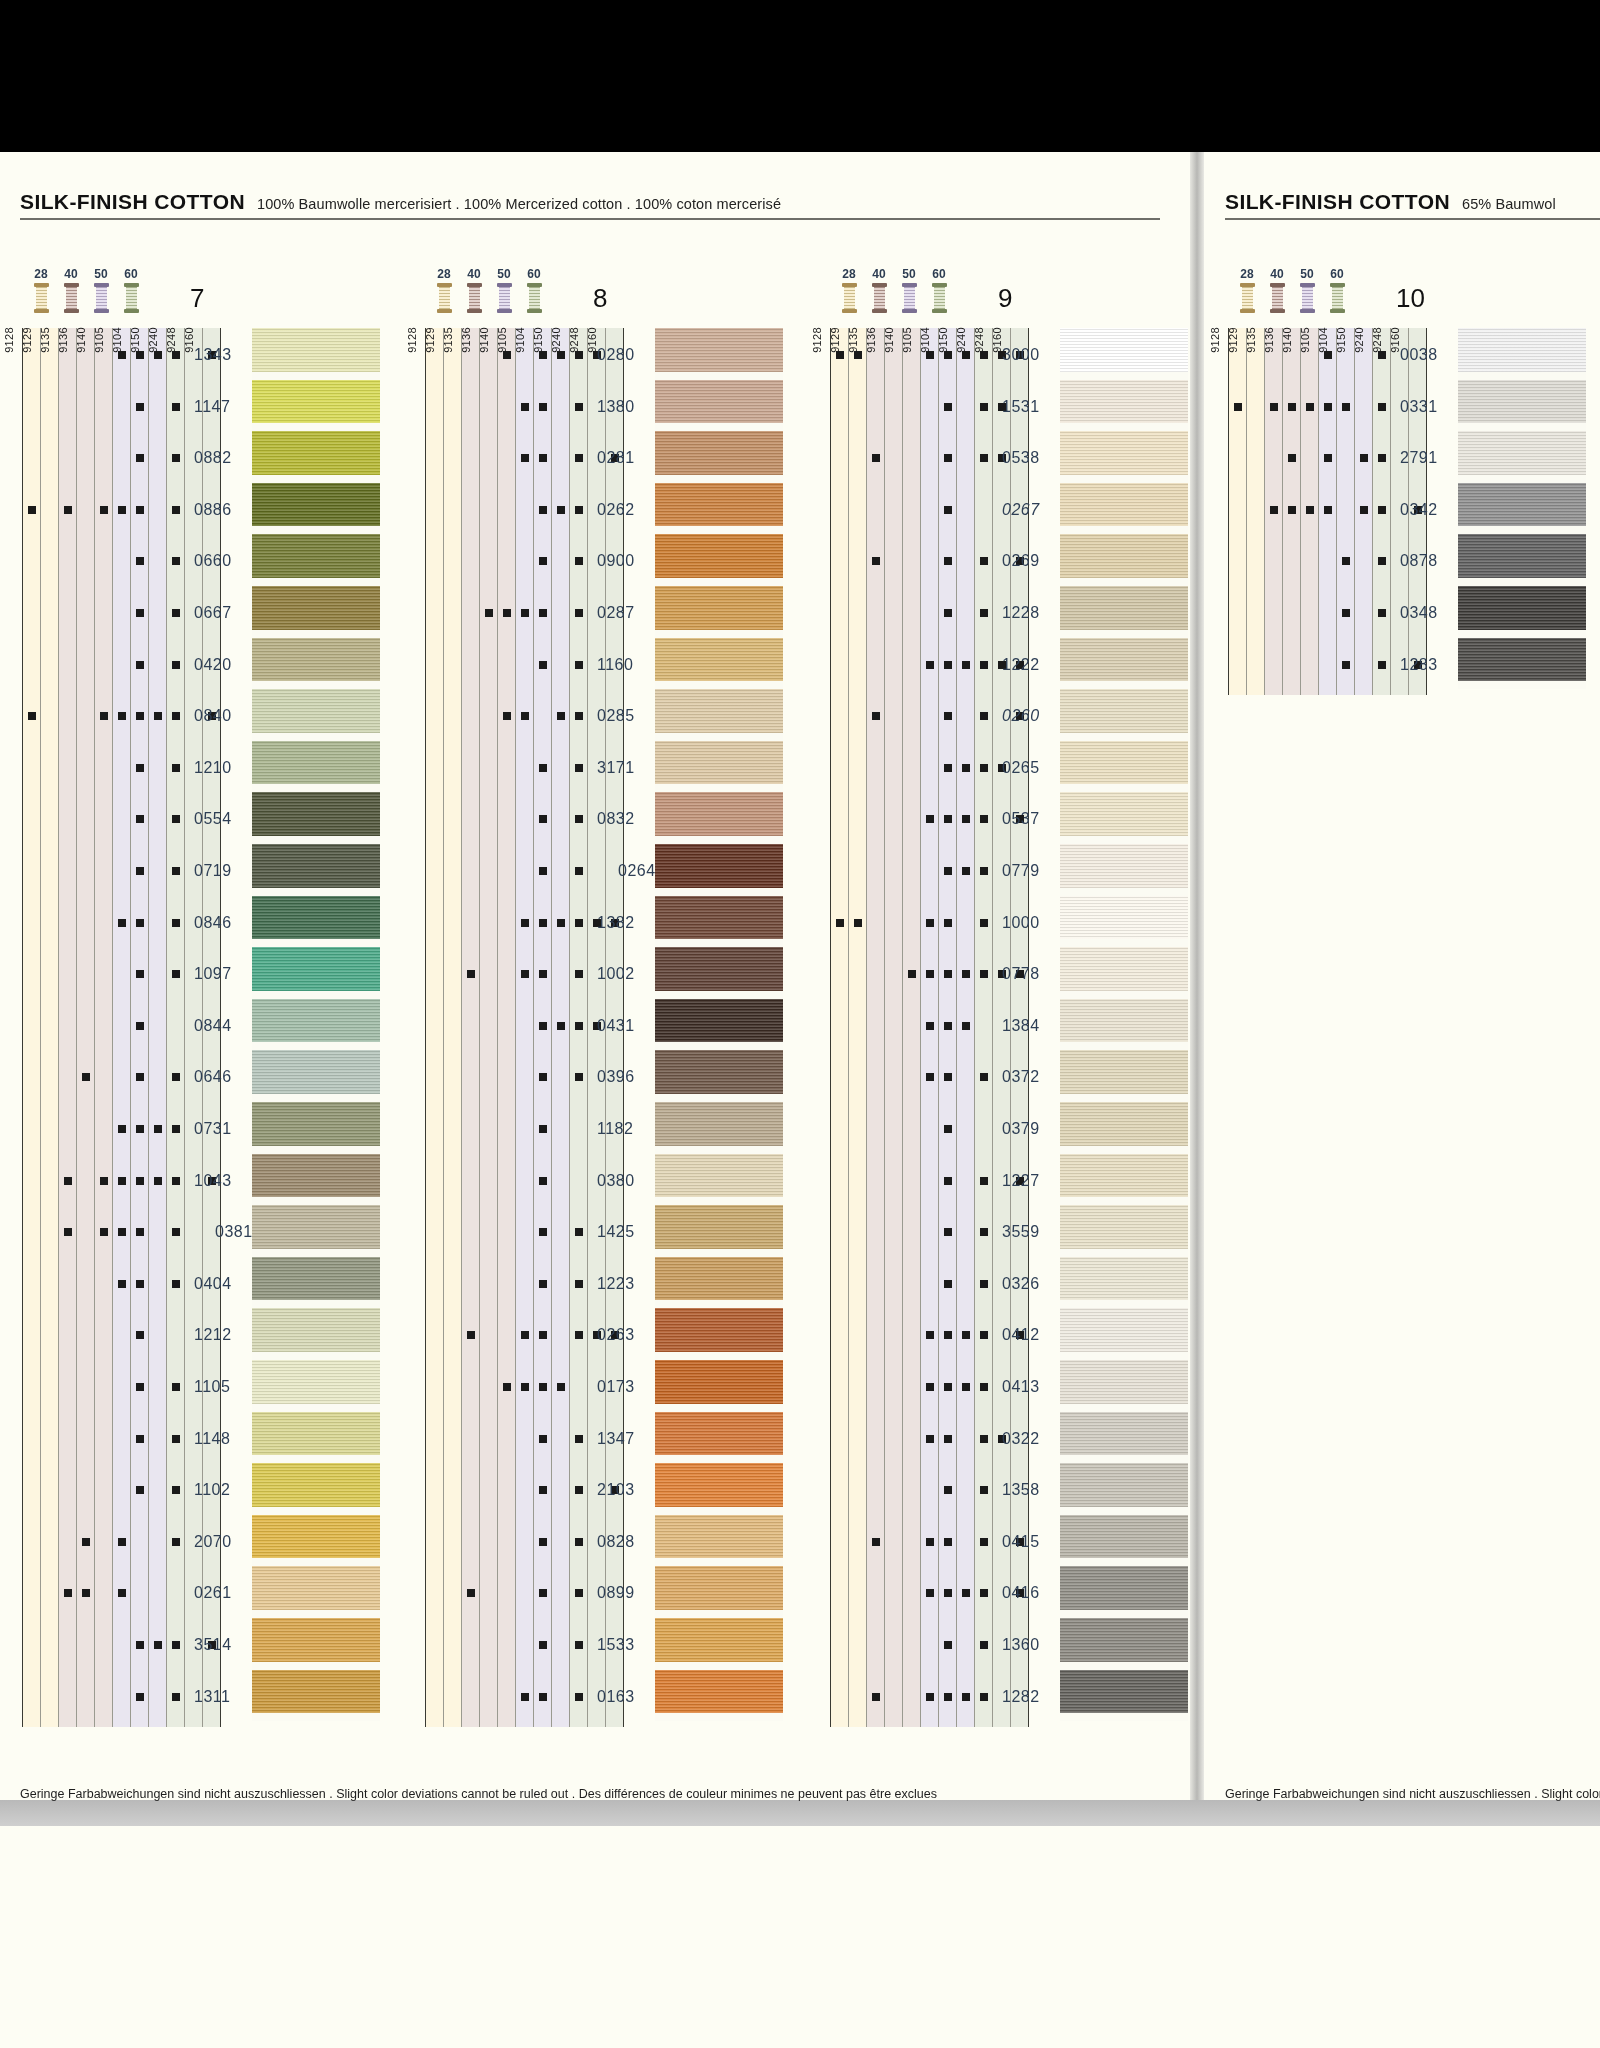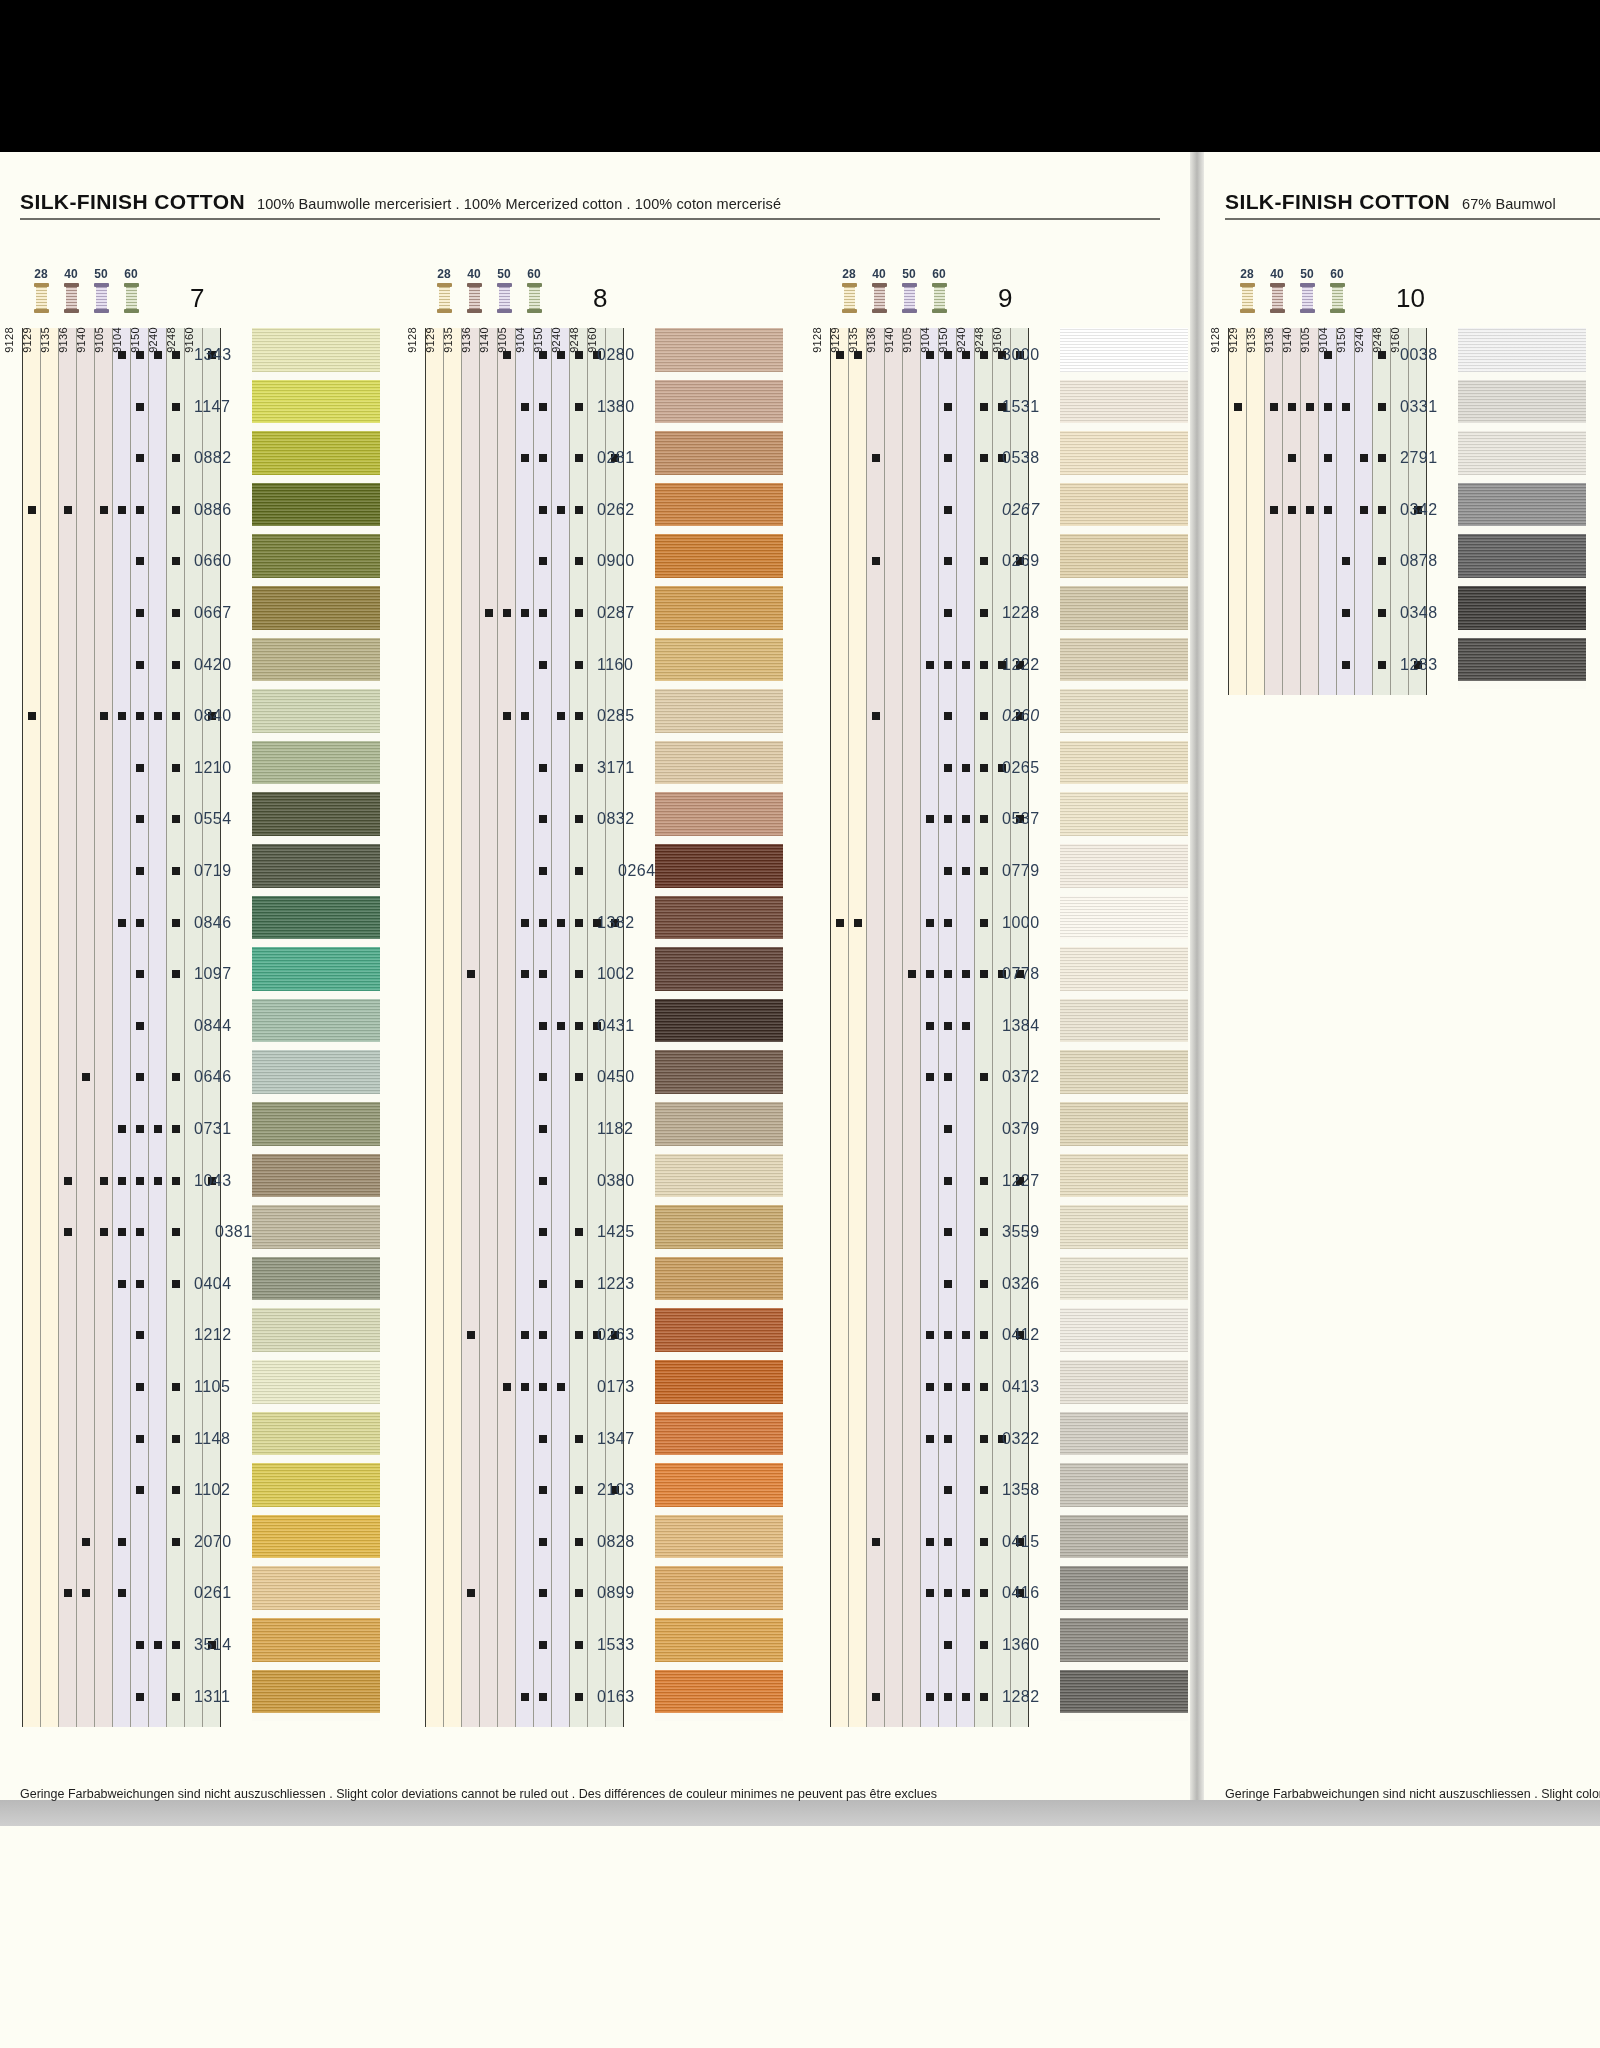--- a/index.html
+++ b/index.html
@@ -60,21 +60,21 @@
       <span class="brand">SILK-FINISH COTTON</span>
       <span class="brandsub">100% Baumwolle mercerisiert . 100% Mercerized cotton . 100% coton mercerisé</span>
     </div>
     <div class="rule" style="left:20px;top:218px;width:1140px;"></div>
     <div class="footnote" style="left:20px;top:1787px;">Geringe Farbabweichungen sind nicht auszuschliessen . Slight color deviations cannot be ruled out . Des différences de couleur minimes ne peuvent pas être exclues</div>
   </div>
 
   <div class="panel" id="right-panel">
     <div class="brandline" style="left:1225px;top:190px;">
       <span class="brand">SILK-FINISH COTTON</span>
-      <span class="brandsub">67% Baumwol</span>
+      <span class="brandsub">65% Baumwol</span>
     </div>
     <div class="rule" style="left:1225px;top:218px;width:420px;"></div>
     <div class="footnote" style="left:1225px;top:1787px;">Geringe Farbabweichungen sind nicht auszuschliessen . Slight color</div>
   </div>
 
   <div id="groups-host">
       <div class="spools" style="left: 26px; top: 268px;">
         <div class="spool">
           <div class="w">28</div>
           <div class="ic">
@@ -523,21 +523,21 @@
         <div class="rowlabel" style="left: 597px; top: 552.4px;">0900</div>
         <div class="rowlabel" style="left: 597px; top: 604px;">0287</div>
         <div class="rowlabel" style="left: 597px; top: 655.6px;">1160</div>
         <div class="rowlabel" style="left: 597px; top: 707.2px;">0285</div>
         <div class="rowlabel" style="left: 597px; top: 758.8px;">3171</div>
         <div class="rowlabel" style="left: 597px; top: 810.4px;">0832</div>
         <div class="rowlabel" style="left: 597px; top: 862px; margin-left: 21px;">0264</div>
         <div class="rowlabel" style="left: 597px; top: 913.6px;">1382</div>
         <div class="rowlabel" style="left: 597px; top: 965.2px;">1002</div>
         <div class="rowlabel" style="left: 597px; top: 1016.8px;">0431</div>
-        <div class="rowlabel" style="left: 597px; top: 1068.4px;">0450</div>
+        <div class="rowlabel" style="left: 597px; top: 1068.4px;">0396</div>
         <div class="rowlabel" style="left: 597px; top: 1120px;">1182</div>
         <div class="rowlabel" style="left: 597px; top: 1171.6px;">0380</div>
         <div class="rowlabel" style="left: 597px; top: 1223.2px;">1425</div>
         <div class="rowlabel" style="left: 597px; top: 1274.8px;">1223</div>
         <div class="rowlabel" style="left: 597px; top: 1326.4px;">0263</div>
         <div class="rowlabel" style="left: 597px; top: 1378px;">0173</div>
         <div class="rowlabel" style="left: 597px; top: 1429.6px;">1347</div>
         <div class="rowlabel" style="left: 597px; top: 1481.2px;">2103</div>
         <div class="rowlabel" style="left: 597px; top: 1532.8px;">0828</div>
         <div class="rowlabel" style="left: 597px; top: 1584.4px;">0899</div>

